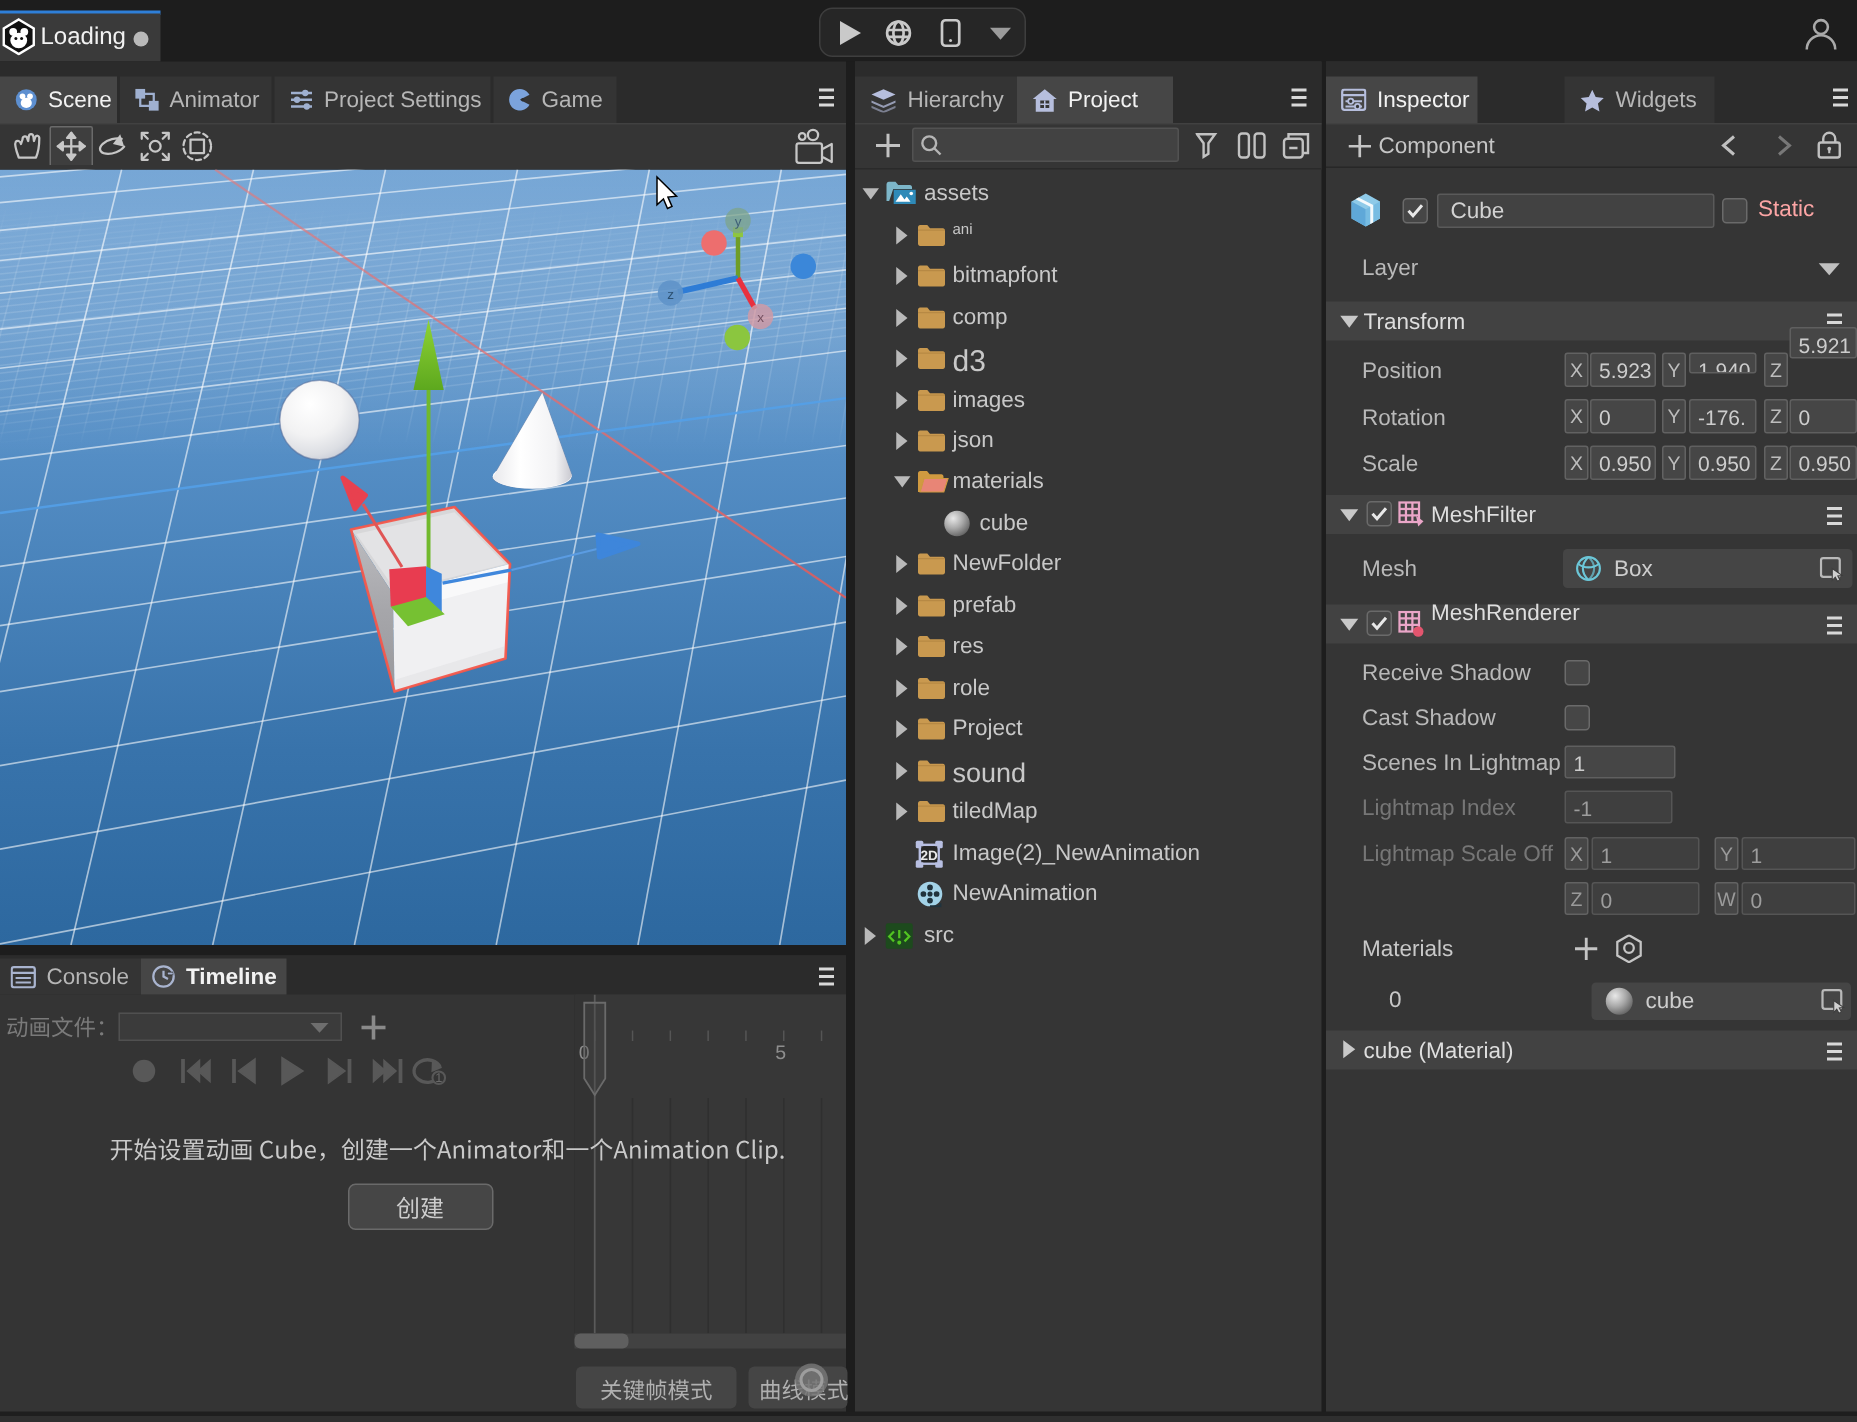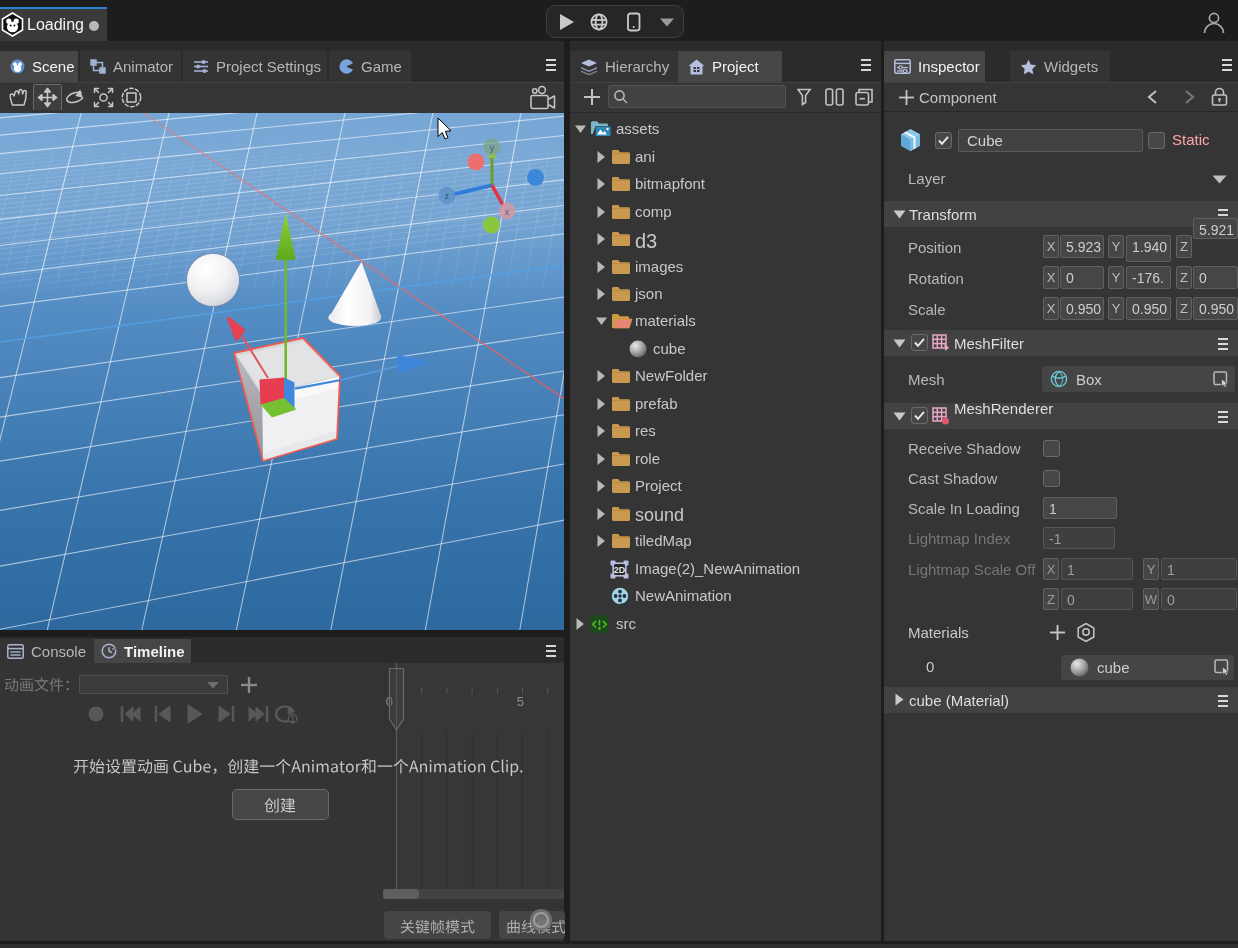--- a/index.html
+++ b/index.html
@@ -536,21 +536,21 @@
       <circle cx="17.5" cy="9" r="1.2" fill="#fff"></circle>
     </svg>
 <div class="row" style="left:616px;top:120px;font-size:15px;">assets</div>
 <svg class="abs" style="left:596px;top:149.5px;" width="10" height="14" viewBox="0 0 10 14">
       <polygon points="1.5,1 9,7 1.5,13" fill="#b9b9b9"></polygon>
     </svg>
 <svg class="abs" style="left:611px;top:148.5px;" width="20" height="16" viewBox="0 0 20 16">
       <path d="M1 2.5 C1 1.7 1.6 1 2.4 1 L7.2 1 L9 3.2 L17.6 3.2 C18.4 3.2 19 3.9 19 4.7 L19 13.5 C19 14.3 18.4 15 17.6 15 L2.4 15 C1.6 15 1 14.3 1 13.5 Z" fill="#c9994f"></path>
       <path d="M1 4.8 L19 4.8 L19 4 L1 4 Z" fill="#a87c3c" opacity="0.55"></path>
     </svg>
-<div class="row" style="left:635px;top:147.5px;font-size:15px;">ani</div>
+<div class="row" style="left:635px;top:147.5px;font-size:10px;">ani</div>
 <svg class="abs" style="left:596px;top:177px;" width="10" height="14" viewBox="0 0 10 14">
       <polygon points="1.5,1 9,7 1.5,13" fill="#b9b9b9"></polygon>
     </svg>
 <svg class="abs" style="left:611px;top:176px;" width="20" height="16" viewBox="0 0 20 16">
       <path d="M1 2.5 C1 1.7 1.6 1 2.4 1 L7.2 1 L9 3.2 L17.6 3.2 C18.4 3.2 19 3.9 19 4.7 L19 13.5 C19 14.3 18.4 15 17.6 15 L2.4 15 C1.6 15 1 14.3 1 13.5 Z" fill="#c9994f"></path>
       <path d="M1 4.8 L19 4.8 L19 4 L1 4 Z" fill="#a87c3c" opacity="0.55"></path>
     </svg>
 <div class="row" style="left:635px;top:175px;font-size:15px;">bitmapfont</div>
 <svg class="abs" style="left:596px;top:204.5px;" width="10" height="14" viewBox="0 0 10 14">
       <polygon points="1.5,1 9,7 1.5,13" fill="#b9b9b9"></polygon>
@@ -700,21 +700,21 @@
 <div class="panel" style="left:884px;top:41px;width:354px;height:907px;"></div>
 <div class="tabbar" style="left:884px;width:354px;"></div>
 <div class="tab active" style="left:884px;width:101px;"><svg class="ticon" width="17" height="15" viewBox="0 0 17 15">
         <rect x="0.8" y="0.8" width="15.4" height="13.4" rx="1.5" fill="none" stroke="#b6bedd" stroke-width="1.5"></rect>
         <line x1="0.8" y1="4.4" x2="16.2" y2="4.4" stroke="#b6bedd" stroke-width="1.5"></line>
         <line x1="3" y1="8.5" x2="14" y2="8.5" stroke="#b6bedd" stroke-width="1.3"></line>
         <circle cx="6.5" cy="8.5" r="1.7" fill="#353535" stroke="#b6bedd" stroke-width="1.2"></circle>
         <line x1="3" y1="12" x2="14" y2="12" stroke="#b6bedd" stroke-width="1.3"></line>
         <circle cx="11" cy="12" r="1.7" fill="#353535" stroke="#b6bedd" stroke-width="1.2"></circle>
       </svg>Inspector</div>
-<div class="tab" style="left:1010px;width:100px;align-items:center;"><svg class="ticon" width="17" height="16" viewBox="0 0 17 16">
+<div class="tab" style="left:1043px;width:100px;align-items:center;"><svg class="ticon" width="17" height="16" viewBox="0 0 17 16">
         <path d="M8.5 0.8 L10.8 5.6 L16.2 6.3 L12.3 10 L13.3 15.3 L8.5 12.7 L3.7 15.3 L4.7 10 L0.8 6.3 L6.2 5.6 Z" fill="#b6bedd"></path>
       </svg>Widgets</div>
 <div class="ham" style="left:1222px;top:59px;">
       <div></div>
       <div></div>
       <div></div>
     </div>
 <div class="abs" style="left:884px;top:82px;width:354px;height:30px;background:#353535;border-top:1px solid #414141;border-bottom:1px solid #272727;"></div>
 <svg class="abs" style="left:899px;top:90px;" width="15" height="15" viewBox="0 0 15 15">
       <g stroke="#c5c5c5" stroke-width="1.8">
@@ -759,21 +759,21 @@
     <div class="abs" style="left:909px;top:205.5px;color:#dedede;font-size:15px;">Transform</div>
     <div class="ham" style="left:1218px;top:209px;">
       <div></div>
       <div></div>
       <div></div>
     </div>
 <div class="ilab" style="left:908px;top:239px;">Position</div>
 <div class="chip" style="left:1043px;top:235px;width:16px;height:23px;color:#bdbdbd;">X</div>
     <div class="ibox" style="left:1060px;top:235px;width:44px;height:23px;color:#cdcdcd;">5.923</div>
     <div class="chip" style="left:1108px;top:235px;width:16px;height:23px;color:#bdbdbd;">Y</div>
-    <div class="ibox" style="left:1126px;top:235px;width:45px;height:27px;color:#cdcdcd;">1.940</div>
+    <div class="ibox" style="left:1126px;top:235px;width:45px;height:14px;color:#cdcdcd;">1.940</div>
     <div class="chip" style="left:1176px;top:235px;width:16px;height:23px;color:#bdbdbd;">Z</div>
     <div class="ibox" style="left:1193px;top:218px;width:45px;height:21px;color:#cdcdcd;">5.921</div>
 <div class="ilab" style="left:908px;top:270px;">Rotation</div>
 <div class="chip" style="left:1043px;top:266px;width:16px;height:23px;color:#bdbdbd;">X</div>
     <div class="ibox" style="left:1060px;top:266px;width:44px;height:23px;color:#cdcdcd;">0</div>
     <div class="chip" style="left:1108px;top:266px;width:16px;height:23px;color:#bdbdbd;">Y</div>
     <div class="ibox" style="left:1126px;top:266px;width:45px;height:23px;color:#cdcdcd;">-176.</div>
     <div class="chip" style="left:1176px;top:266px;width:16px;height:23px;color:#bdbdbd;">Z</div>
     <div class="ibox" style="left:1193px;top:266px;width:45px;height:23px;color:#cdcdcd;">0</div>
 <div class="ilab" style="left:908px;top:301px;">Scale</div>
@@ -843,21 +843,21 @@
     <div class="abs" style="left:954px;top:400px;color:#dedede;font-size:15px;">MeshRenderer</div>
     <div class="ham" style="left:1218px;top:411px;">
       <div></div>
       <div></div>
       <div></div>
     </div>
 <div class="ilab" style="left:908px;top:440px;">Receive Shadow</div>
 <div class="cb" style="left:1043px;top:440px;"></div>
 <div class="ilab" style="left:908px;top:470px;">Cast Shadow</div>
 <div class="cb" style="left:1043px;top:470px;"></div>
-<div class="ilab" style="left:908px;top:500px;">Scale In Loading</div>
+<div class="ilab" style="left:908px;top:500px;">Scenes In Lightmap</div>
 <div class="ibox" style="left:1043px;top:497px;width:74px;height:22px;">1</div>
 <div class="ilab dim" style="left:908px;top:530px;">Lightmap Index</div>
 <div class="ibox" style="left:1043px;top:527px;width:72px;height:22px;color:#9d9d9d;background:#3f3f3f;border-color:#555555;">-1</div>
 <div class="ilab dim" style="left:908px;top:561px;">Lightmap Scale Off</div>
 <div class="chip" style="left:1043px;top:558px;width:16px;height:22px;color:#9a9a9a;line-height:21px;">X</div>
     <div class="ibox" style="left:1061px;top:558px;width:72px;height:22px;color:#9d9d9d;background:#3f3f3f;border-color:#555555;">1</div>
 <div class="chip" style="left:1143px;top:558px;width:16px;height:22px;color:#9a9a9a;line-height:21px;">Y</div>
     <div class="ibox" style="left:1161px;top:558px;width:76px;height:22px;color:#9d9d9d;background:#3f3f3f;border-color:#555555;">1</div>
 <div class="chip" style="left:1043px;top:588px;width:16px;height:22px;color:#9a9a9a;line-height:21px;">Z</div>
     <div class="ibox" style="left:1061px;top:588px;width:72px;height:22px;color:#9d9d9d;background:#3f3f3f;border-color:#555555;">0</div>

